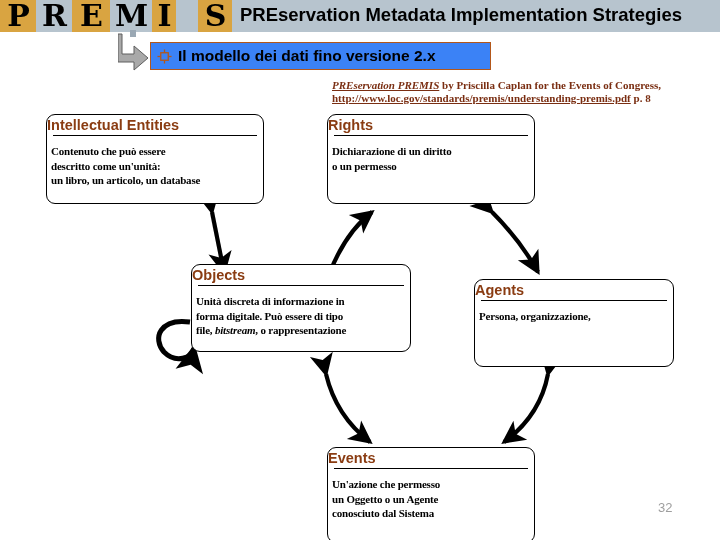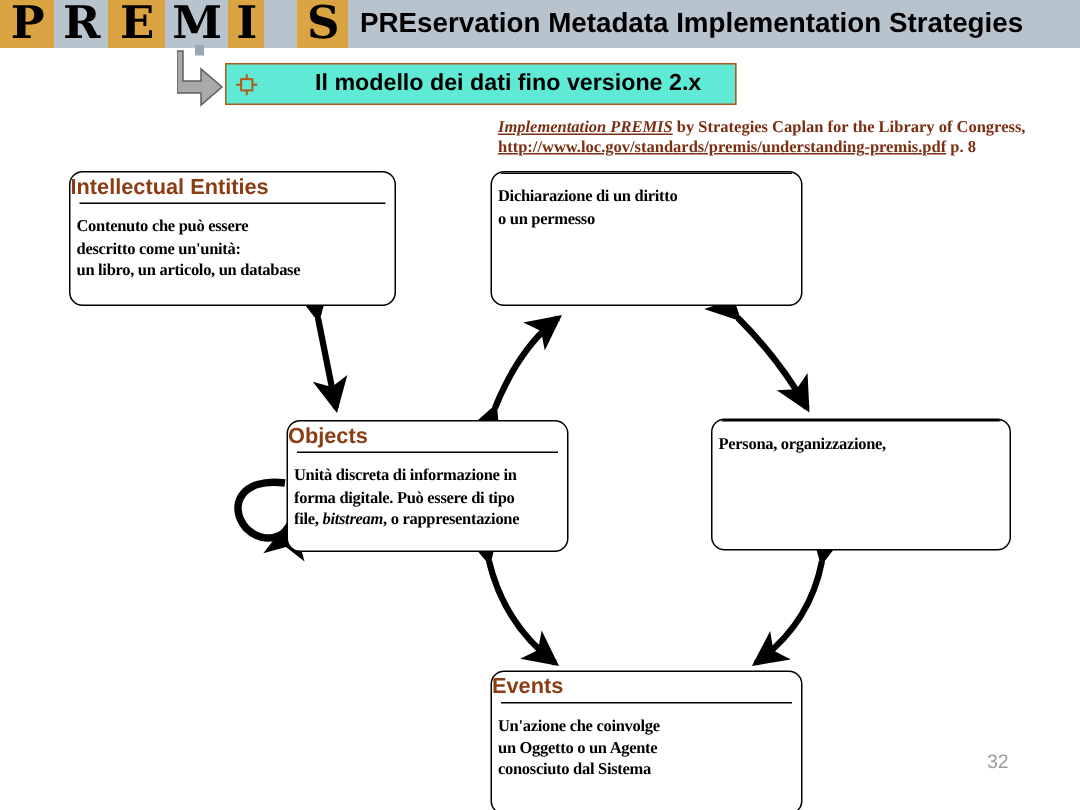--- a/index.html
+++ b/index.html
@@ -69,26 +69,25 @@
     left: 118px; top: 32px;
     width: 56px; height: 40px;
   }
 
   
   #title-box {
     position: absolute;
     left: 150px; top: 42px;
     width: 341px; height: 28px;
     border: 1px solid #b3571a;
-    background: #5eead4;
+    background: #3b82f6;
     display: flex;
     align-items: center;
     box-sizing: border-box;
     padding-left: 6px;
-    gap: 32px;
   }
   #title-bullet {
     width: 15px; height: 15px;
     margin-right: 6px;
     flex: 0 0 auto;
   }
   #title-text {
     font-family: "Liberation Sans", sans-serif;
     font-weight: bold;
     font-size: 15.5px;
@@ -145,21 +144,21 @@
     font-size: 11px;
     line-height: 14.5px;
     color: #000000;
     padding: 8px 4px 0 4px;
     letter-spacing: -0.2px;
   }
   .entity-body i { font-style: italic; margin-top: 40px; }
 
   #box-intellectual { left: 46px;  top: 114px; width: 218px; height: 90px; }
   #box-rights       { left: 327px; top: 114px; width: 208px; height: 90px; }
-  #box-objects      { left: 191px; top: 280px; width: 188px; height: 88px; }
+  #box-objects      { left: 191px; top: 264px; width: 220px; height: 88px; }
   #box-agents       { left: 474px; top: 279px; width: 200px; height: 88px; }
   #box-events       { left: 327px; top: 447px; width: 208px; height: 96px; }
 
   
   #arrow-layer {
     position: absolute;
     left: 0; top: 0;
     width: 720px; height: 540px;
     pointer-events: none;
   }
@@ -201,21 +200,21 @@
       <rect x="4" y="4" width="8" height="8" fill="none" stroke="#b3571a" stroke-width="1.4"></rect>
       <line x1="8" y1="0.5" x2="8" y2="4" stroke="#b3571a" stroke-width="1.4"></line>
       <line x1="8" y1="12" x2="8" y2="15.5" stroke="#b3571a" stroke-width="1.4"></line>
       <line x1="0.5" y1="8" x2="4" y2="8" stroke="#b3571a" stroke-width="1.4"></line>
       <line x1="12" y1="8" x2="15.5" y2="8" stroke="#b3571a" stroke-width="1.4"></line>
     </svg>
     <span id="title-text">Il modello dei dati fino versione 2.x</span>
   </div>
 
   <div id="citation">
-    <span class="ital-link">Implementation PREMIS</span><span> by Strategies Caplan for the Library of Congress,</span><br>
+    <span class="ital-link">PREservation PREMIS</span><span> by Priscilla Caplan for the Events of Congress,</span><br>
     <span class="url">http://www.loc.gov/standards/premis/understanding-premis.pdf</span><span> p. 8</span>
   </div>
 
   <svg id="arrow-layer" viewBox="0 0 720 540">
     <defs>
       <marker id="ah" markerWidth="7" markerHeight="7" refX="5.2" refY="3.2" orient="auto" markerUnits="strokeWidth">
         <path d="M0.4,0.4 L6,3.2 L0.4,6 L1.8,3.2 Z" fill="#000000"></path>
       </marker>
     </defs>
 
@@ -236,49 +235,51 @@
     <div class="entity-title">Intellectual Entities</div>
     <div class="entity-rule"></div>
     <div class="entity-body">
       <div>Contenuto che può essere</div>
       <div>descritto come un'unità:</div>
       <div>un libro, un articolo, un database</div>
     </div>
   </div>
 
   <div class="entity-box" id="box-rights">
+    <div class="entity-title">Rights</div>
     <div class="entity-rule"></div>
     <div class="entity-body">
       <div>Dichiarazione di un diritto</div>
       <div>o un permesso</div>
     </div>
   </div>
 
   <div class="entity-box" id="box-objects">
     <div class="entity-title">Objects</div>
     <div class="entity-rule"></div>
     <div class="entity-body">
       <div>Unità discreta di informazione in</div>
       <div>forma digitale. Può essere di tipo</div>
       <div><span>file, </span><i>bitstream</i><span>, o rappresentazione</span></div>
     </div>
   </div>
 
   <div class="entity-box" id="box-agents">
+    <div class="entity-title">Agents</div>
     <div class="entity-rule"></div>
     <div class="entity-body">
       <div>Persona, organizzazione,</div>
     </div>
   </div>
 
   <div class="entity-box" id="box-events">
     <div class="entity-title">Events</div>
     <div class="entity-rule"></div>
     <div class="entity-body">
-      <div>Un'azione che coinvolge</div>
+      <div>Un'azione che permesso</div>
       <div>un Oggetto o un Agente</div>
       <div>conosciuto dal Sistema</div>
     </div>
   </div>
 
   <div id="page-number">32</div>
 
 </div>
 
 </body></html>

